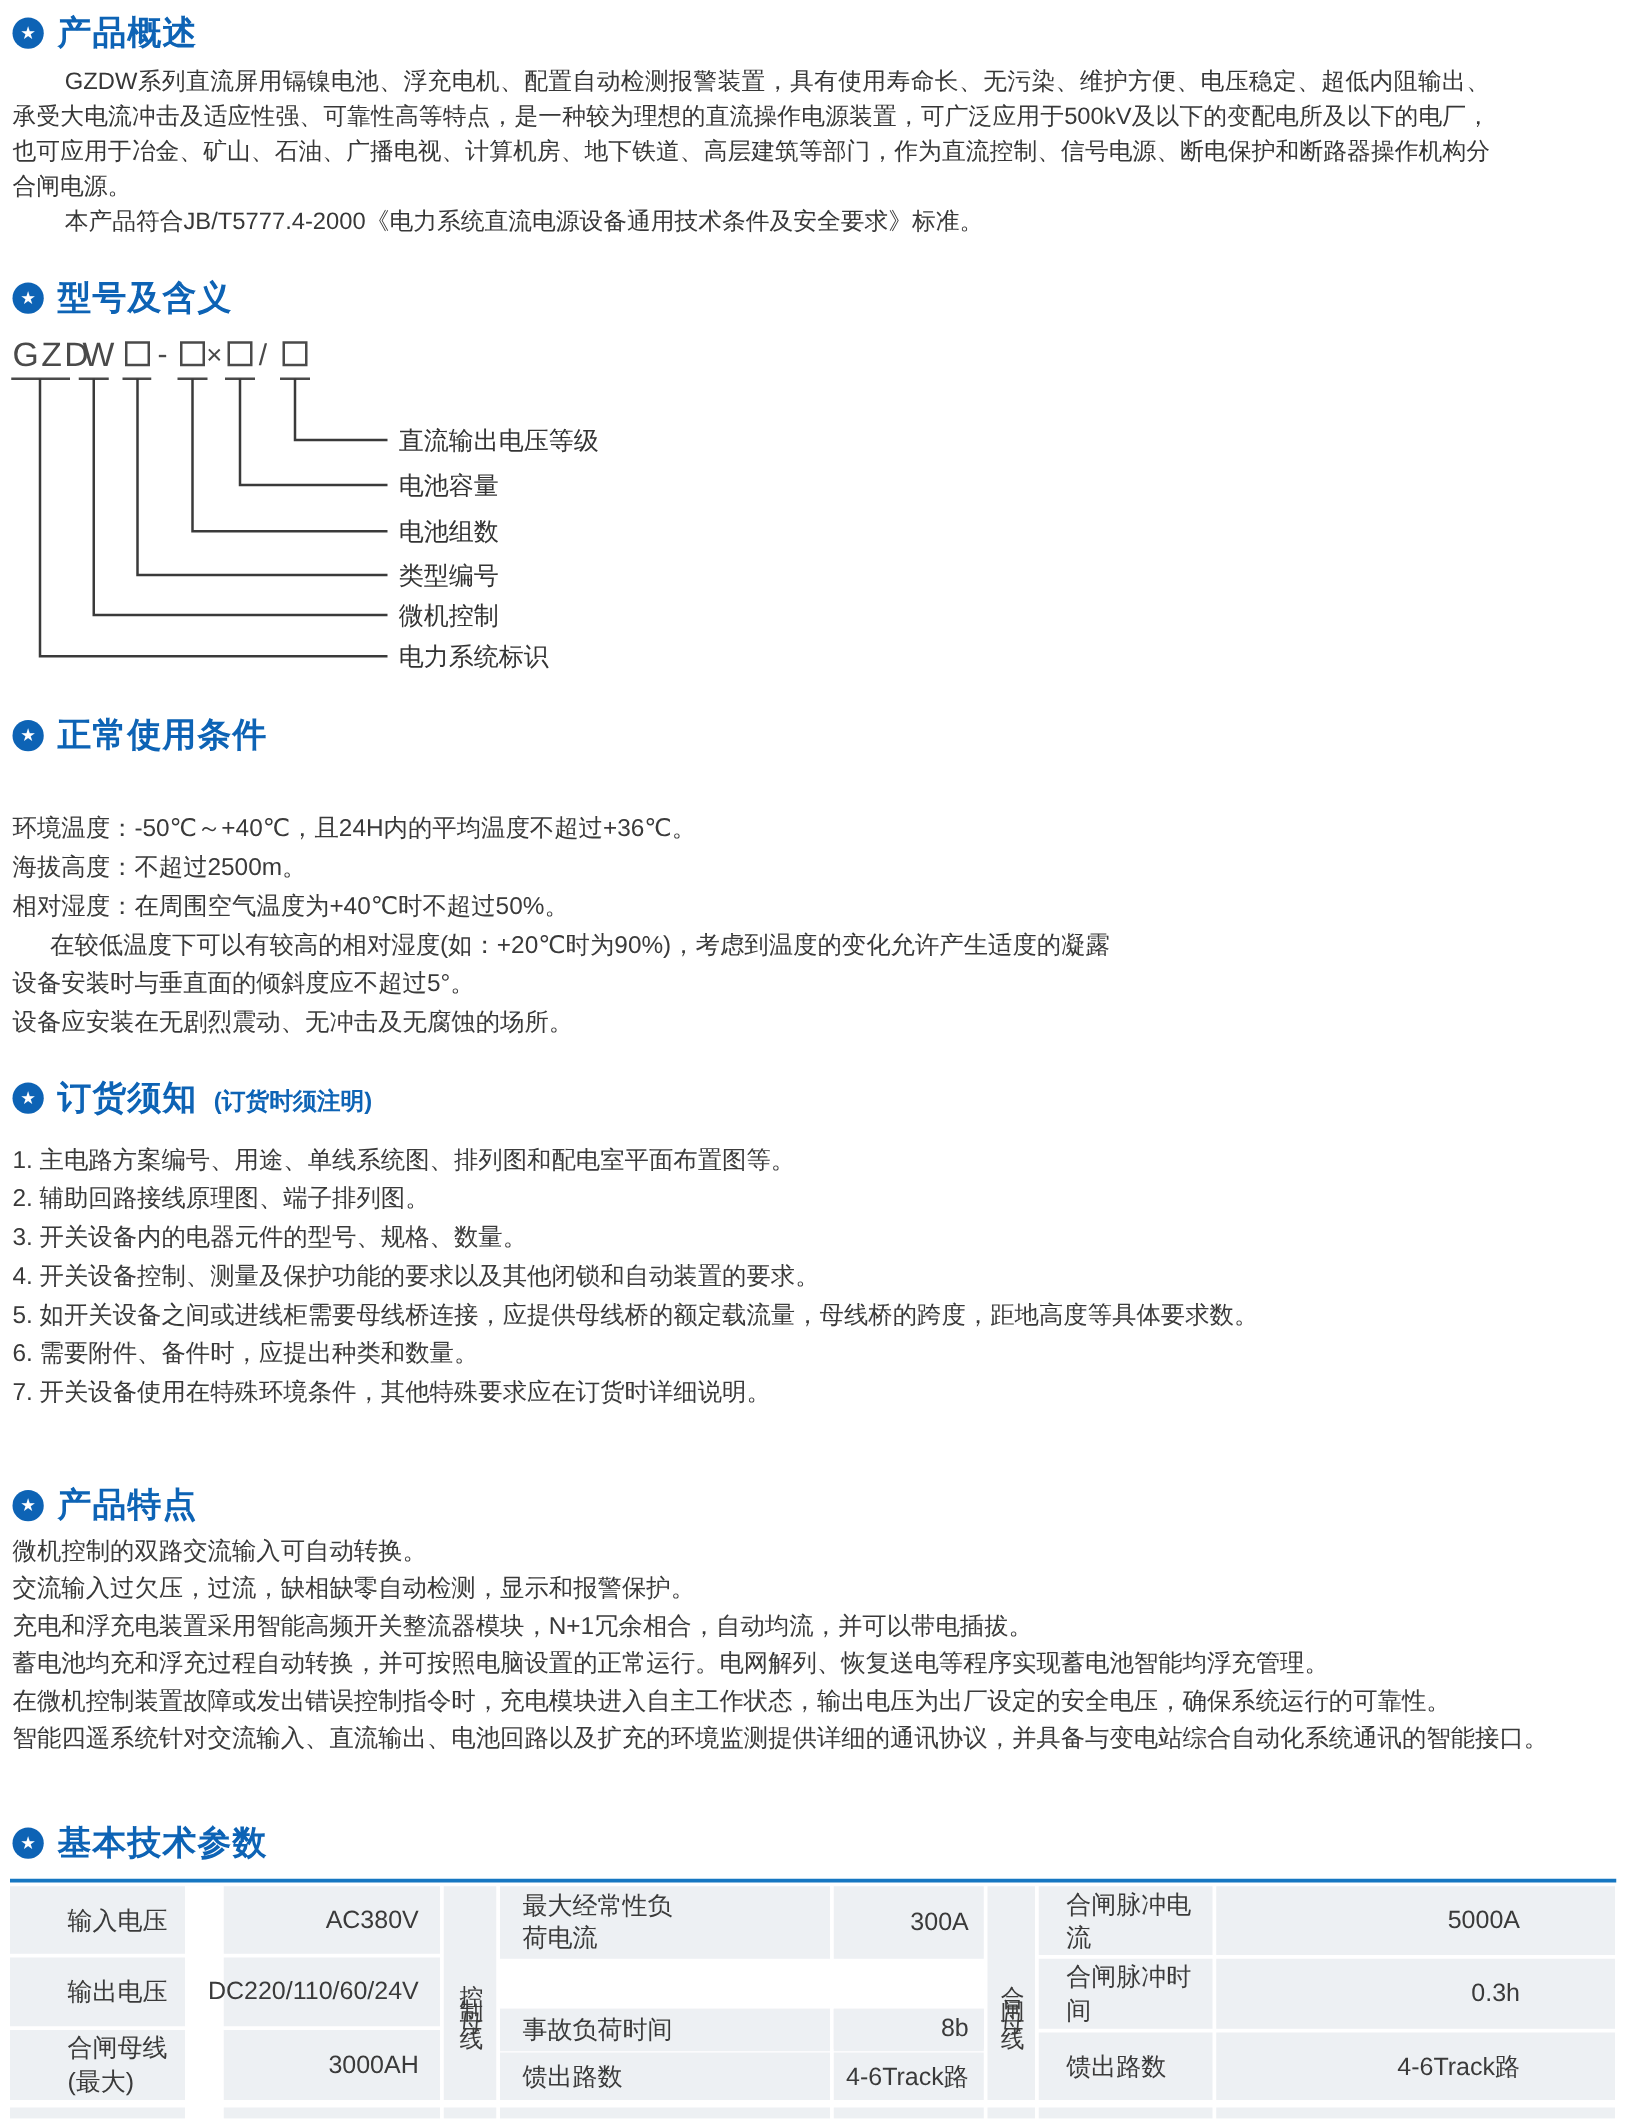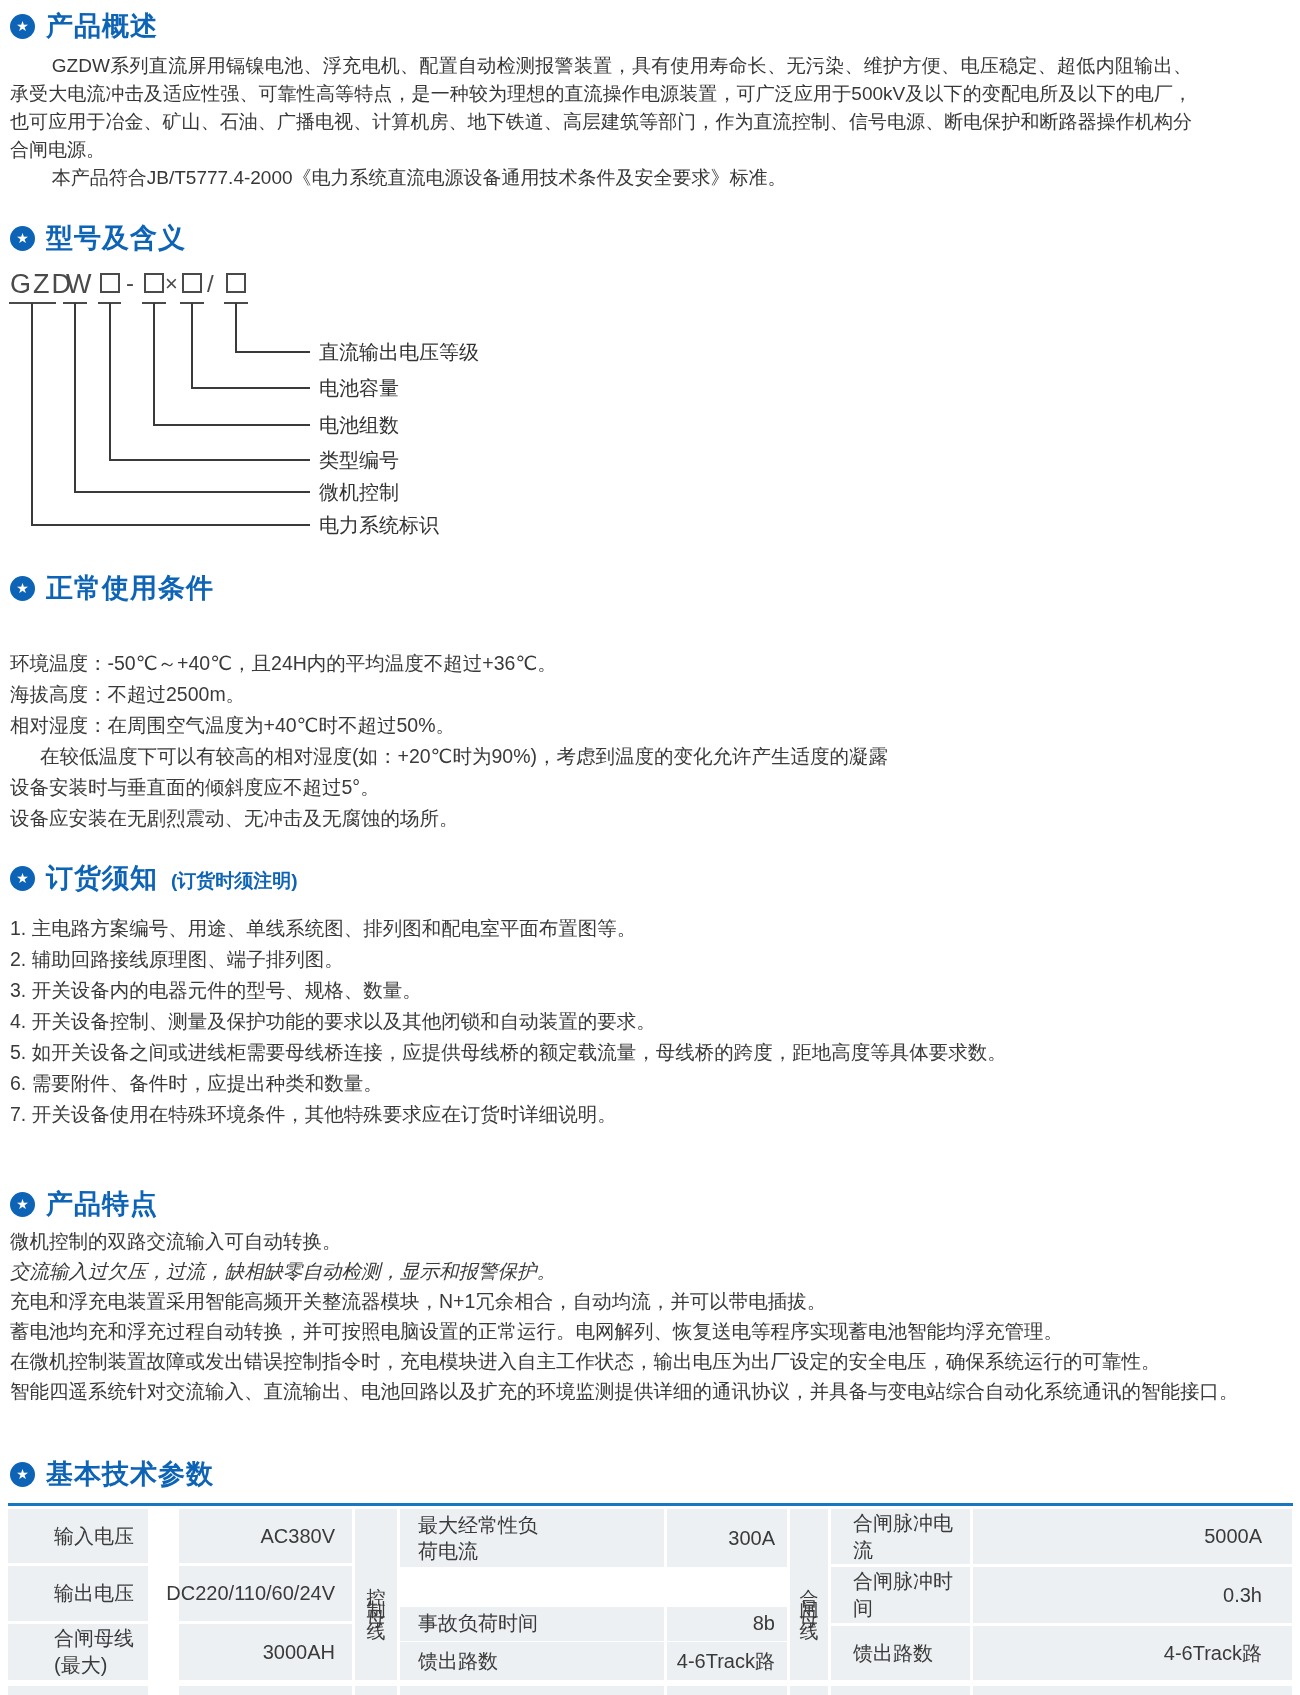--- a/index.html
+++ b/index.html
@@ -33,21 +33,21 @@
   .cell.lab { justify-content:flex-start; }
   .cell.val { justify-content:flex-end; }
   
   .cA  { left:0;     width:140px; padding-left:46px; }
   .cAv { left:171px; width:173px; padding-right:17px; }
   .cB  { left:347px; width:42px;  }
   .cC  { left:392px; width:264px; padding-left:18px; }
   .cCv { left:659px; width:120px; padding-right:12px; }
   .cD  { left:782px; width:38px;  }
   .cE  { left:823px; width:139px; padding-left:22px; }
-  .cEv { left:965px; width:319px; padding-right:30px; }
+  .cEv { left:965px; width:319px; padding-right:76px; }
   
   .rL1 { top:6px;   height:54px; }
   .rL2 { top:63px;  height:55px; }
   .rL3 { top:121px; height:56px; }
   .rM1 { top:6px;   height:58px; }
   .rM2 { top:67px;  height:34px;margin-top:37px; }
   .rM3 { top:104px; height:32px; }
   .rM4 { top:139px; height:38px; }
   .rR1 { top:6px;   height:55px; }
   .rR2 { top:64px;  height:56px; }
@@ -156,21 +156,21 @@
   </div>
 
   <div class="sec-header" style="top:1186px;">
     <div class="star-disc">
         <span>★</span>
       </div>
     <div class="sec-title">产品特点</div>
   </div>
   <div class="tlines" style="top:1226px;">
     <div class="tline" style="height:30px;line-height:30px;">微机控制的双路交流输入可自动转换。</div>
-    <div class="tline" style="height:30px;line-height:30px;font-style:italic;">交流输入过欠压，过流，缺相缺零自动检测，显示和报警保护。</div>
+    <div class="tline" style="height:30px;line-height:30px;">交流输入过欠压，过流，缺相缺零自动检测，显示和报警保护。</div>
     <div class="tline" style="height:30px;line-height:30px;">充电和浮充电装置采用智能高频开关整流器模块，N+1冗余相合，自动均流，并可以带电插拔。</div>
     <div class="tline" style="height:30px;line-height:30px;">蓄电池均充和浮充过程自动转换，并可按照电脑设置的正常运行。电网解列、恢复送电等程序实现蓄电池智能均浮充管理。</div>
     <div class="tline" style="height:30px;line-height:30px;">在微机控制装置故障或发出错误控制指令时，充电模块进入自主工作状态，输出电压为出厂设定的安全电压，确保系统运行的可靠性。</div>
     <div class="tline" style="height:30px;line-height:30px;">智能四遥系统针对交流输入、直流输出、电池回路以及扩充的环境监测提供详细的通讯协议，并具备与变电站综合自动化系统通讯的智能接口。</div>
   </div>
 
   <div class="sec-header" style="top:1456px;">
     <div class="star-disc">
         <span>★</span>
       </div>

